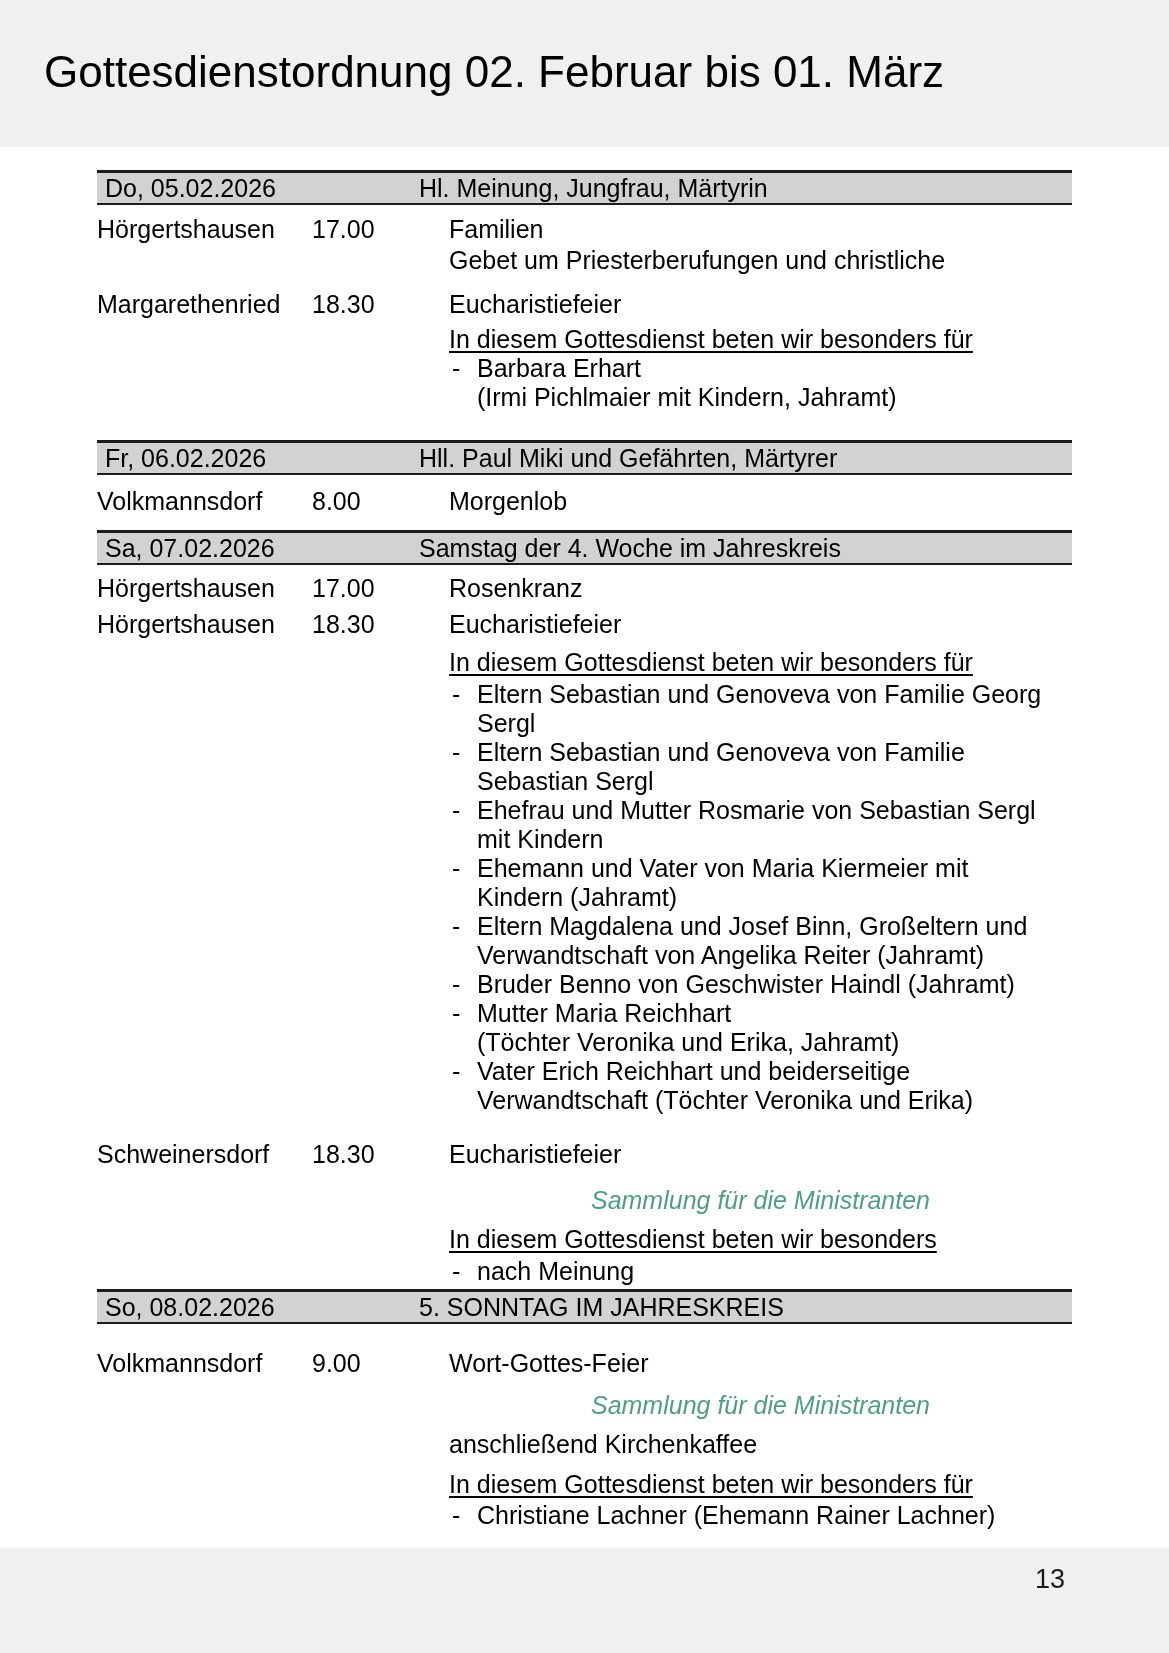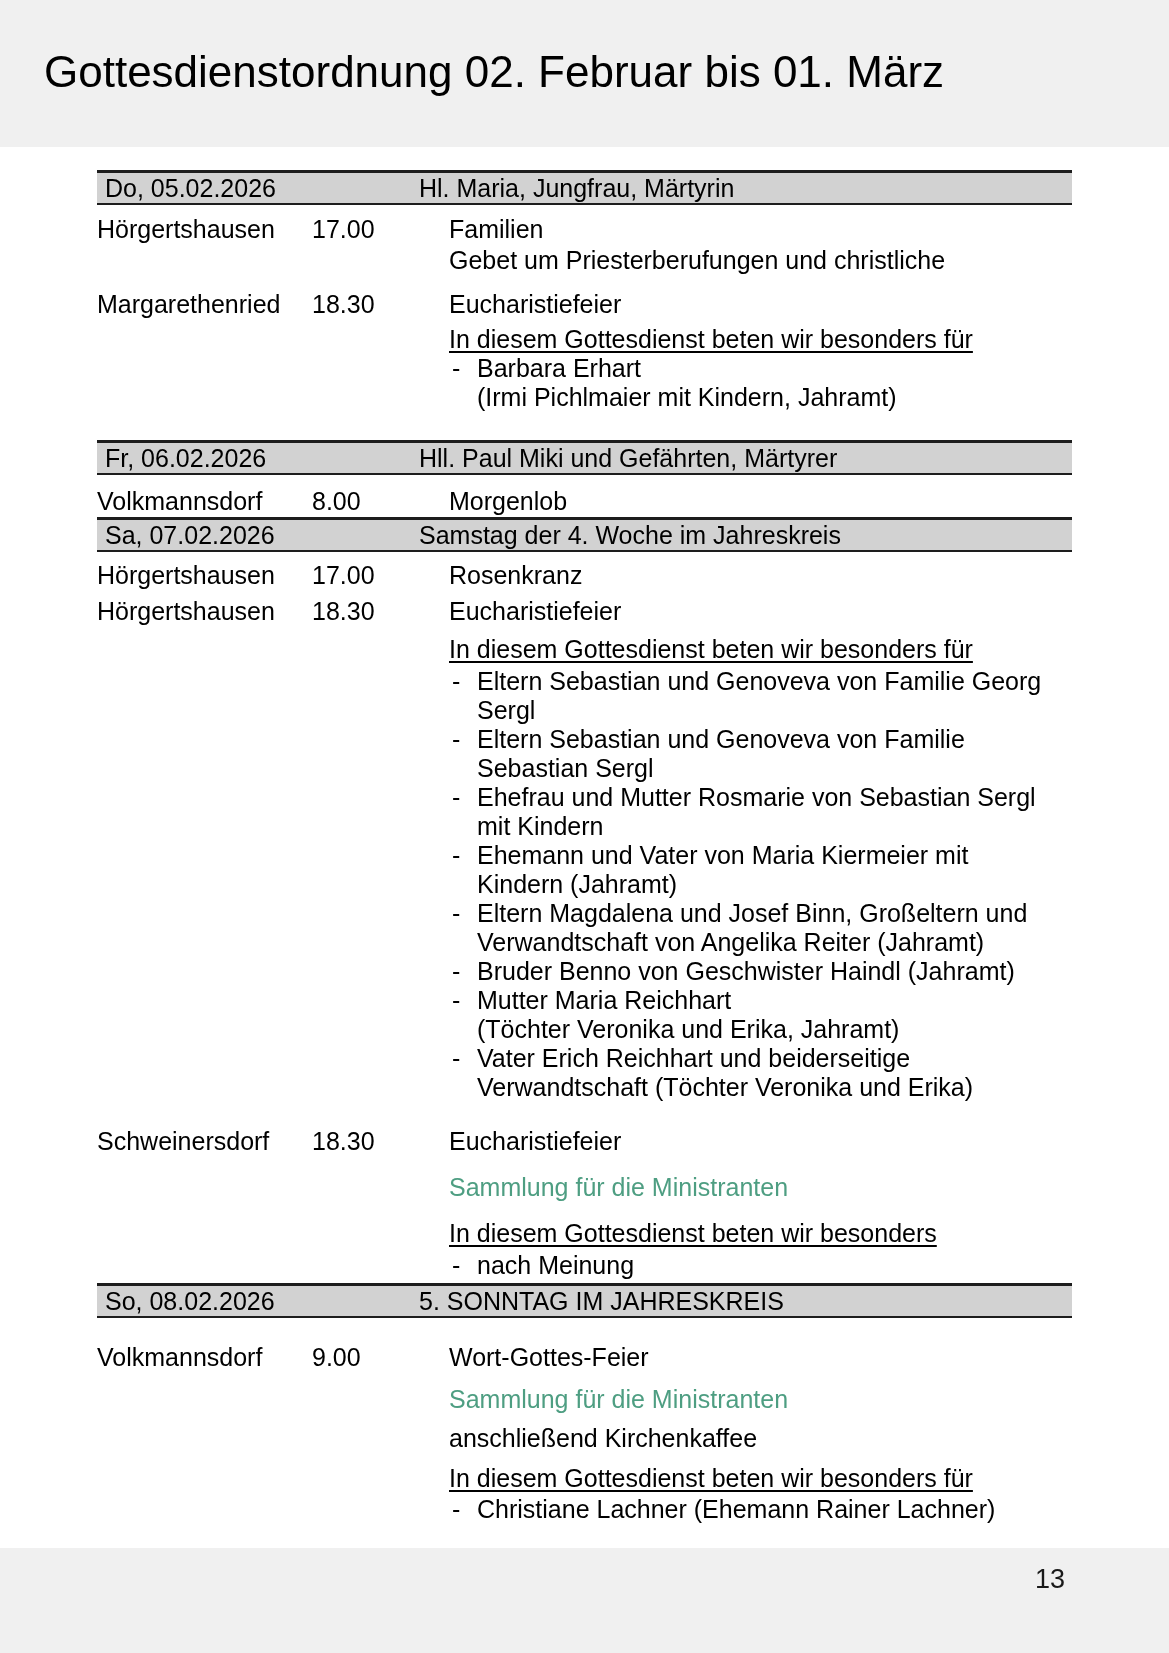--- a/index.html
+++ b/index.html
@@ -13,41 +13,41 @@
   .datebar{
     background:#d2d2d2;border-top:3px solid #1d1d1d;border-bottom:2px solid #1d1d1d;
     height:30px;display:flex;align-items:flex-end;font-size:25px;
   }
   .datebar .date{padding-left:8px;width:314px;flex:none;}
   .service-row{display:grid;grid-template-columns:215px 100px 1fr;font-weight:normal;font-size:25px;line-height:31px;}
   .service-row .time{text-align:left;}
   .service-row .desc{padding-left:37px;}
   .sub{margin-left:352px;font-size:25px;line-height:29px;}
   .heading{text-decoration:underline;text-underline-offset:3px;}
-  .collection{color:#4e9e82;line-height:31px;}
+  .collection{font-style:italic;color:#4e9e82;line-height:31px;text-align:center;}
   .plainnote{line-height:29px;}
   .bullet{display:flex;}
   .bullet .dash{width:25px;flex:none;padding-left:3px;}
   .bullet .btxt{flex:1;}
   .readings{font-size:17px;line-height:21px;}
   .footer-band{position:absolute;left:0;bottom:0;width:100%;height:105px;background:#f0f0f0;}
   .page-number{position:absolute;top:16px;right:104px;font-size:27px;color:#1a1a1a;}
 </style>
 </head>
 <body>
 
 <div class="header-band">
   <div class="page-title">Gottesdienstordnung 02. Februar bis 01. März</div>
 </div>
 
 <div class="content">
 
   <div class="datebar" style="margin-top:23px">
     <span class="date">Do, 05.02.2026</span>
-    <span class="feast">Hl. Maria, Jungfrau, Märtyrin</span>
+    <span class="feast">Hl. Meinung, Jungfrau, Märtyrin</span>
   </div>
 
   <div class="service-row" style="margin-top:9px">
     <span class="place">Hörgertshausen</span>
     <span class="time">17.00</span>
     <span class="desc">
       <div>Familien</div>
       <div>Gebet um Priesterberufungen und christliche</div>
     </span>
   </div>
@@ -75,21 +75,21 @@
   </div>
 
   <div class="service-row" style="margin-top:11px">
     <span class="place">Volkmannsdorf</span>
     <span class="time">8.00</span>
     <span class="desc">
       <div>Morgenlob</div>
     </span>
   </div>
 
-  <div class="datebar" style="">
+  <div class="datebar" style="margin-top:13px">
     <span class="date">Sa, 07.02.2026</span>
     <span class="feast">Samstag der 4. Woche im Jahreskreis</span>
   </div>
 
   <div class="service-row" style="margin-top:8px">
     <span class="place">Hörgertshausen</span>
     <span class="time">17.00</span>
     <span class="desc">
       <div>Rosenkranz</div>
     </span>
@@ -168,21 +168,21 @@
   </div>
 
   <div class="service-row" style="margin-top:24px">
     <span class="place">Schweinersdorf</span>
     <span class="time">18.30</span>
     <span class="desc">
       <div>Eucharistiefeier</div>
     </span>
   </div>
   <div class="sub collection" style="margin-top:15px">Sammlung für die Ministranten</div>
-  <div class="sub heading" style="margin-top:16px">In diesem Gottesdienst beten wir besonders</div>
+  <div class="sub heading" style="margin-top:9px">In diesem Gottesdienst beten wir besonders</div>
   <div class="sub bullet" style="margin-top:3px">
     <span class="dash">-</span>
     <span class="btxt">nach Meinung</span>
   </div>
 
   <div class="datebar" style="margin-top:3px">
     <span class="date">So, 08.02.2026</span>
     <span class="feast">5. SONNTAG IM JAHRESKREIS</span>
   </div>
 

